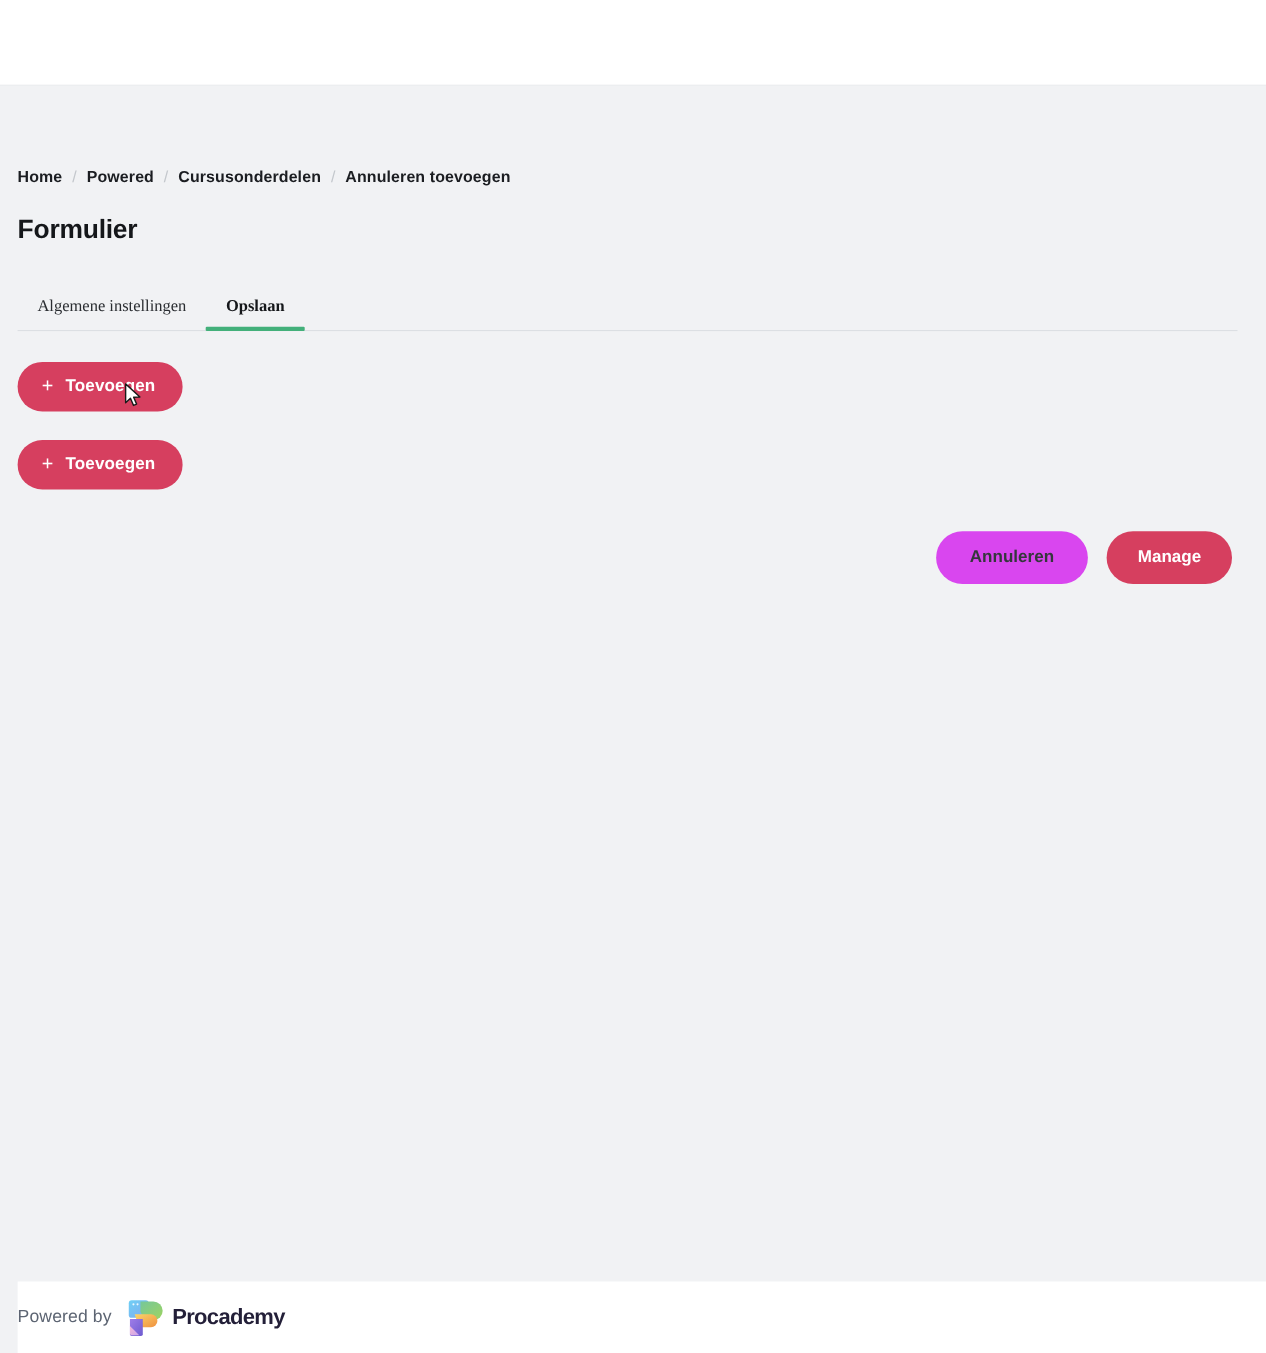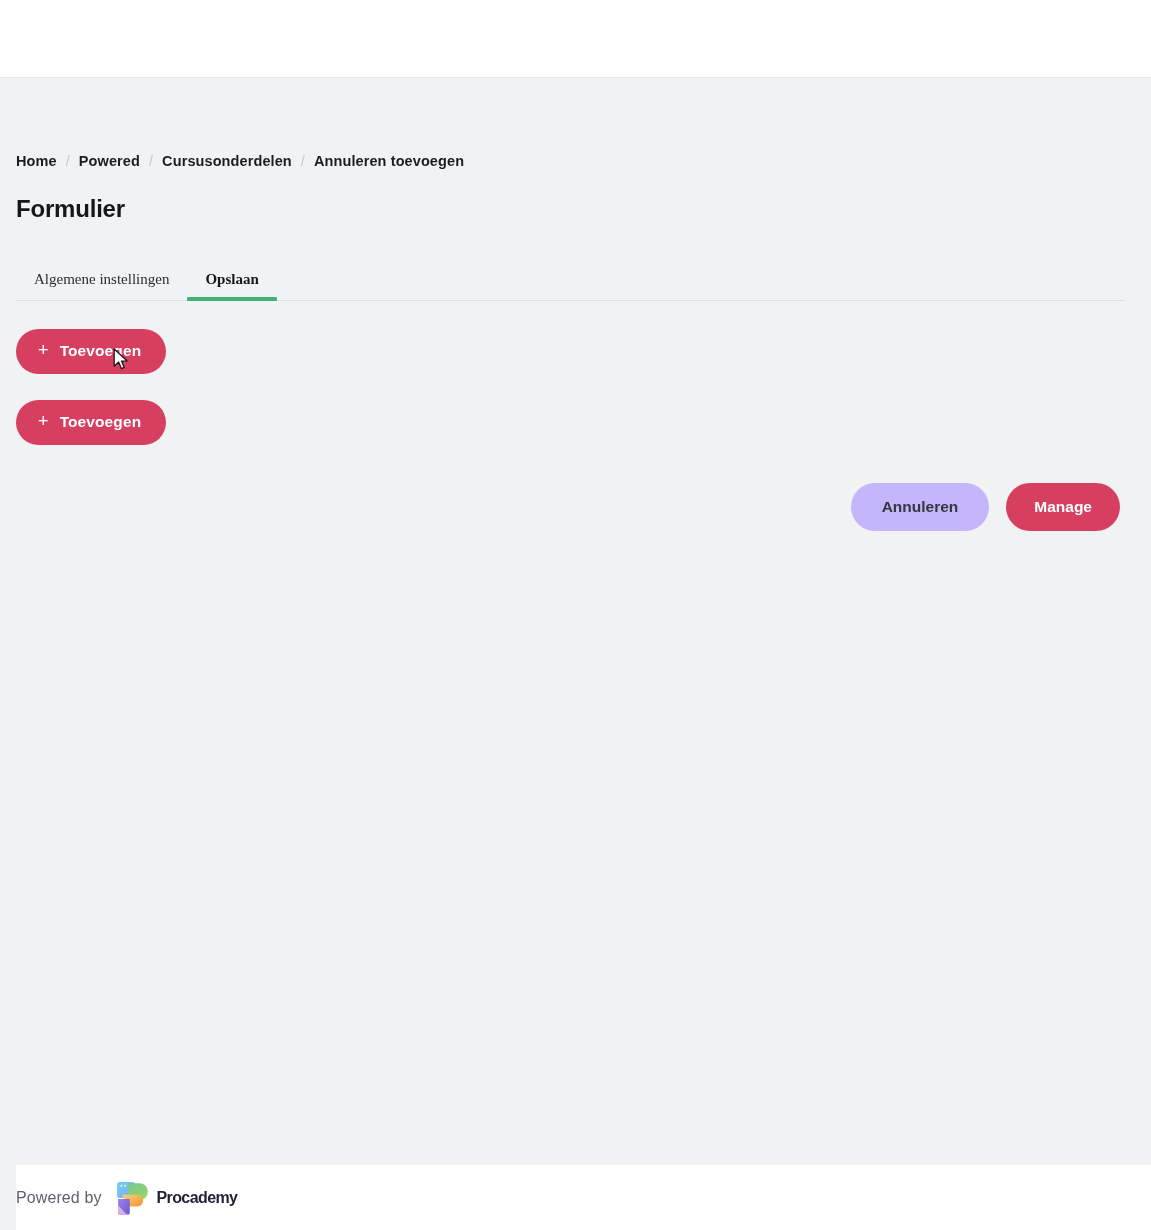--- a/index.html
+++ b/index.html
@@ -145,21 +145,21 @@
   
   .actions {
     display: flex;
     justify-content: flex-end;
     align-items: center;
     gap: 17px;
     padding-top: 12px;
     padding-right: 15px;
   }
   .btn-cancel {
-    background: #c4b5fd;
+    background: #d946ef;
     color: #34373c;
     border-radius: 999px;
     height: 48px;
     padding: 0 31px;
     font-size: 15.5px;
     font-weight: bold;
   }
   .btn-save {
     background: #d63f5f;
     color: #ffffff;
@@ -197,21 +197,21 @@
     display: flex;
     align-items: center;
     gap: 7px;
   }
   .brand-mark {
     width: 34px;
     height: 34px;
     display: block;
   }
   .brand-name {
-    font-size: 16px;
+    font-size: 20px;
     font-weight: bold;
     color: #231f38;
     letter-spacing: -0.6px;
     line-height: 1;
   }
 
   
   .cursor {
     position: absolute;
     left: 113px;

